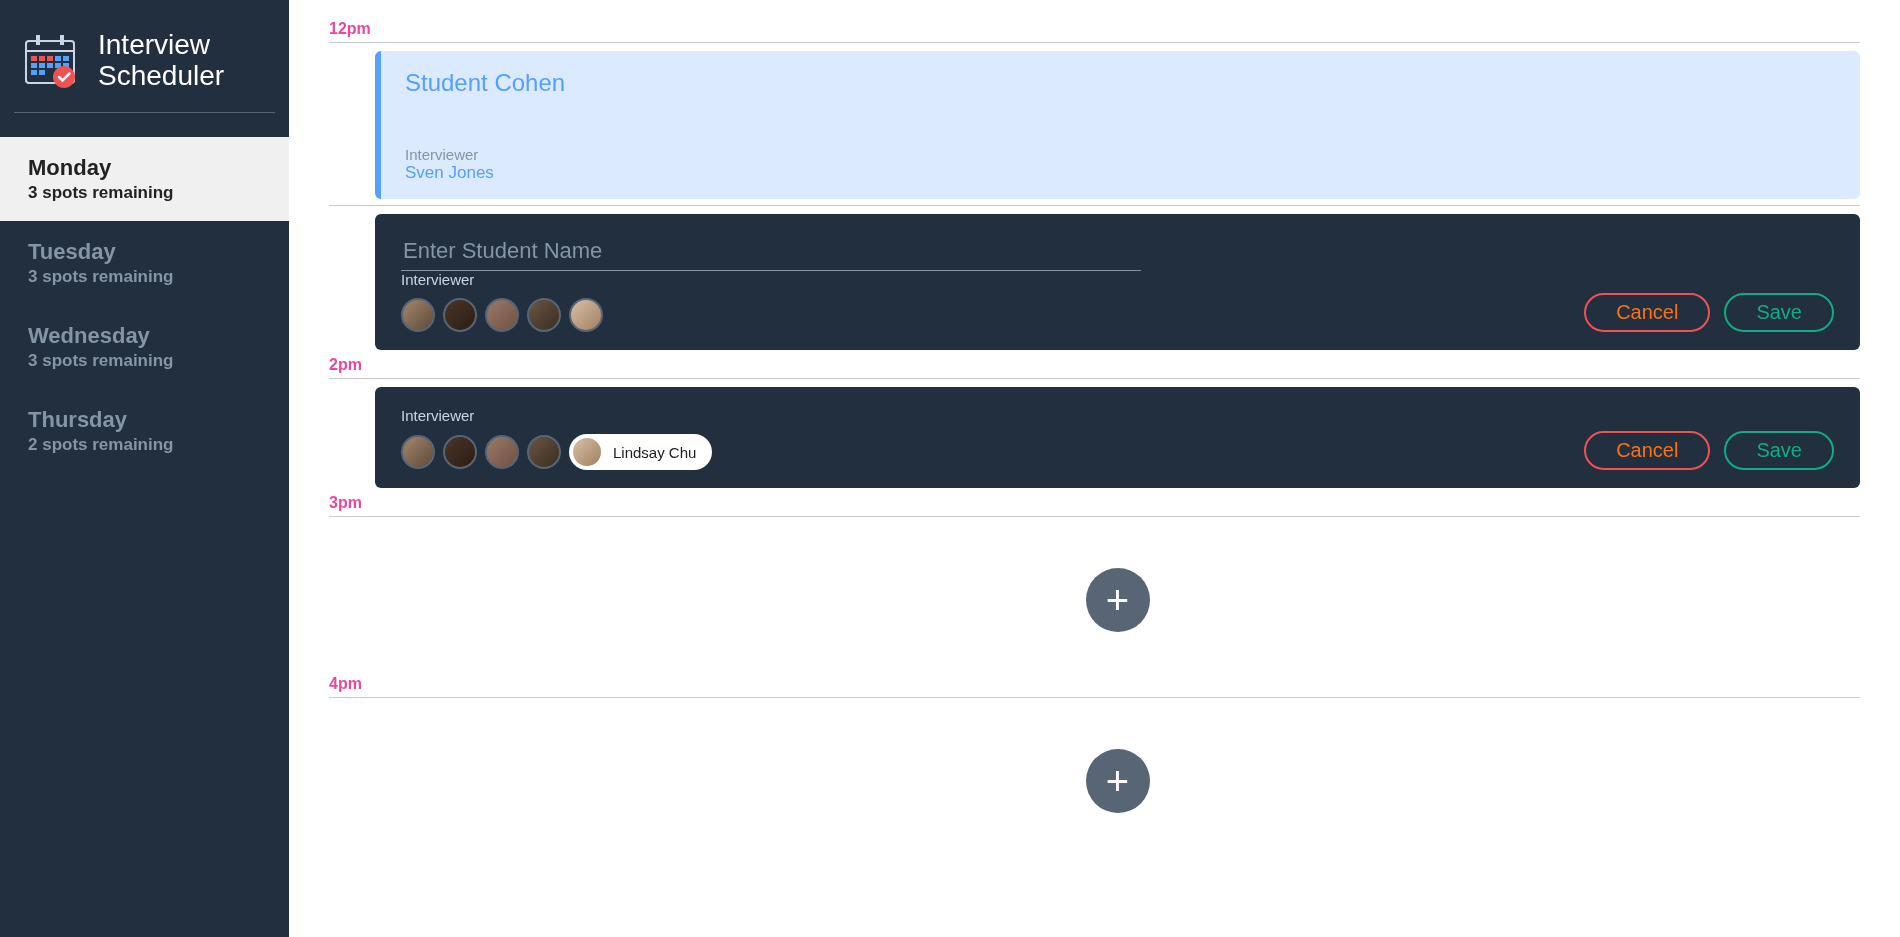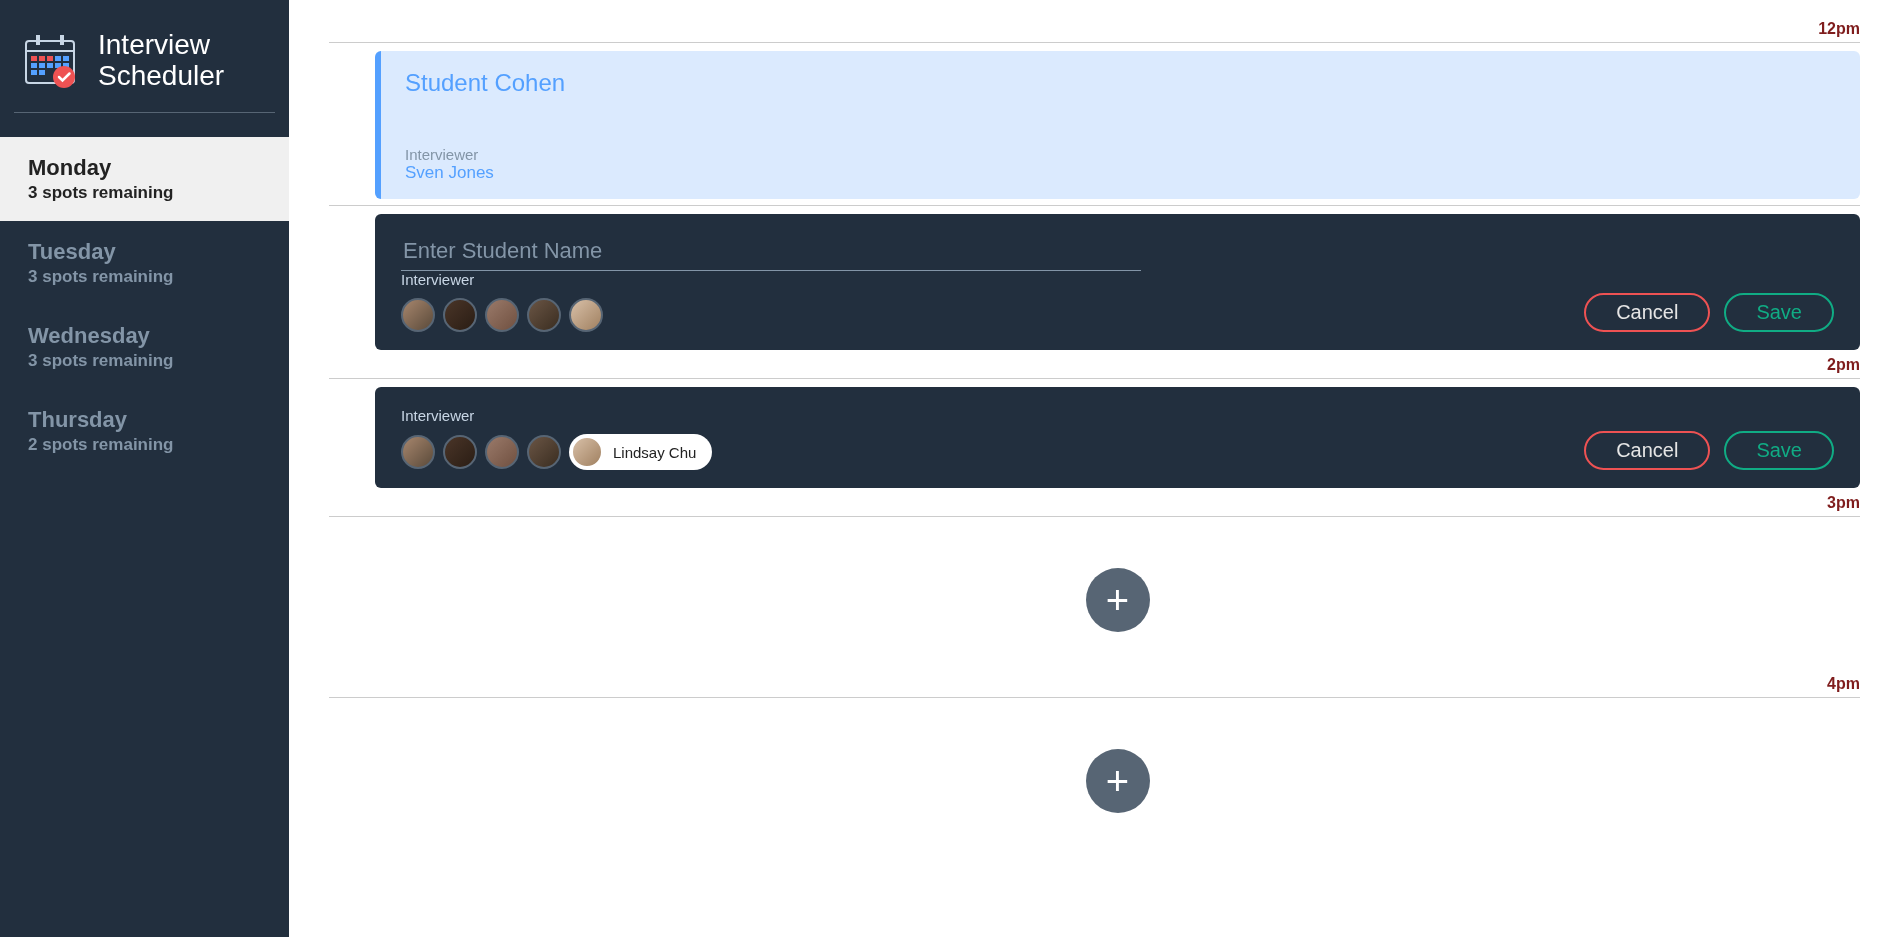--- a/index.html
+++ b/index.html
@@ -68,25 +68,24 @@
     .schedule {
       flex: 1;
       padding: 20px 40px;
       overflow-y: auto;
     }
     .slot {
       position: relative;
     }
     .time-label {
       font-size: 16px;
-      color: #7f1d1d;
+      color: #ec4899;
       font-weight: 600;
       margin-bottom: 4px;
       display: block;
-      text-align: right;
     }
     .slot-separator {
       border: none;
       border-top: 1px solid #ccc;
       margin: 0 0 8px;
     }
     
     
     .card-show {
       background: #dbeafe;
@@ -179,21 +178,21 @@
     
     .btn {
       background: transparent;
       border: 2px solid;
       border-radius: 22px;
       padding: 6px 30px;
       font-size: 20px;
       cursor: pointer;
       font-family: inherit;
     }
-    .btn-cancel { border-color: #ee5253; color: #e5e5e5; }
+    .btn-cancel { border-color: #ee5253; color: #f97316; }
     .btn-save { border-color: #10ac84; color: #10ac84; }
     
     
     .card-add {
       height: 150px;
       display: flex;
       align-items: center;
       justify-content: center;
       margin-left: 46px;
     }

